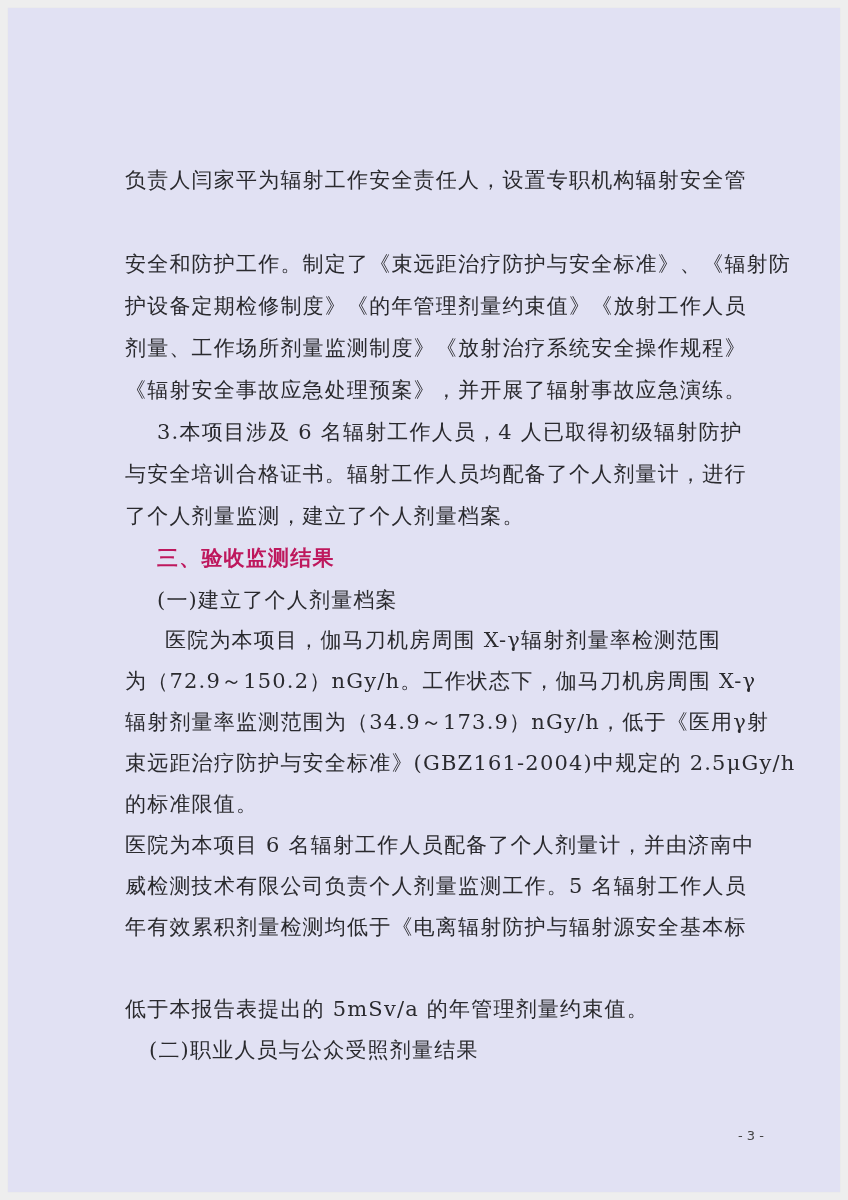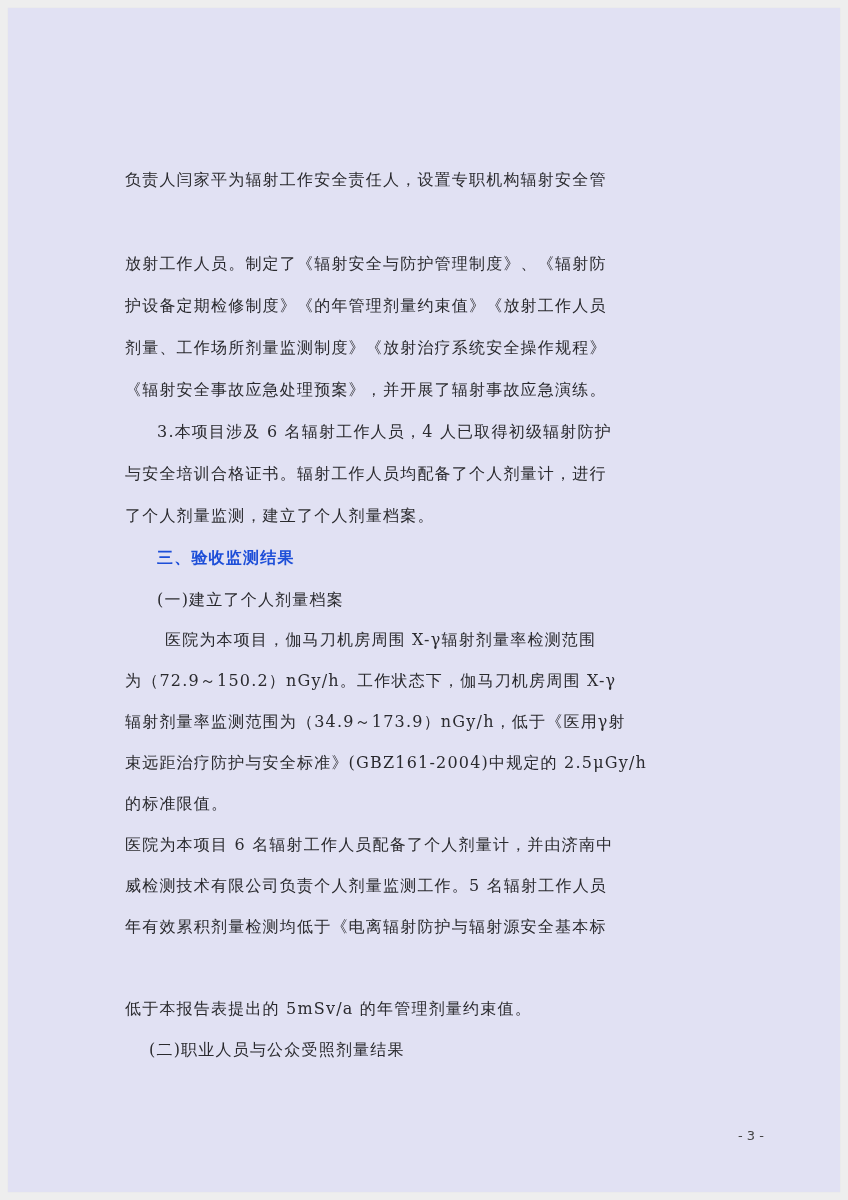--- a/index.html
+++ b/index.html
@@ -5,35 +5,35 @@
   html, body { margin:0; padding:0; }
   body {
     width:848px; height:1200px; background:#eeeeee; position:relative; overflow:hidden;
     font-family: "DejaVu Serif", "Liberation Serif", serif;
   }
   .page {
     position:absolute; left:8px; top:8px; width:832px; height:1184px;
     background:#e1e1f3; box-shadow: 0 0 1px #d8d8e0;
   }
   .line {
-    position:absolute; left:117px; font-size:16px; color:#2a2a2e; white-space:nowrap;
+    position:absolute; left:117px; font-size:21px; color:#2a2a2e; white-space:nowrap;
     letter-spacing:1.2px; line-height:24px;
   }
-  .line.heading { font-family: "DejaVu Sans", "Liberation Sans", sans-serif; font-weight:bold; color:#1d4ed8; }
+  .line.heading { font-family: "DejaVu Sans", "Liberation Sans", sans-serif; font-weight:bold; color:#be185d; }
   .pageno {
     position:absolute; left:730px; top:1120px; font-size:13px; color:#444;
     font-family: "DejaVu Sans", sans-serif;
   }
 </style>
 </head>
 <body>
 
 <div class="page">
   <div class="line" style="top:160px">负责人闫家平为辐射工作安全责任人，设置专职机构辐射安全管</div>
-  <div class="line" style="top:244px">放射工作人员。制定了《辐射安全与防护管理制度》、《辐射防</div>
+  <div class="line" style="top:244px">安全和防护工作。制定了《束远距治疗防护与安全标准》、《辐射防</div>
   <div class="line" style="top:286px">护设备定期检修制度》《的年管理剂量约束值》《放射工作人员</div>
   <div class="line" style="top:328px">剂量、工作场所剂量监测制度》《放射治疗系统安全操作规程》</div>
   <div class="line" style="top:370px">《辐射安全事故应急处理预案》，并开展了辐射事故应急演练。</div>
   <div class="line" style="top:412px; left:149px">3.本项目涉及 6 名辐射工作人员，4 人已取得初级辐射防护</div>
   <div class="line" style="top:454px">与安全培训合格证书。辐射工作人员均配备了个人剂量计，进行</div>
   <div class="line" style="top:496px">了个人剂量监测，建立了个人剂量档案。</div>
   <div class="line heading" style="top:538px; left:149px">三、验收监测结果</div>
   <div class="line" style="top:580px; left:149px">(一)建立了个人剂量档案</div>
   <div class="line" style="top:620px; left:157px">医院为本项目，伽马刀机房周围 X-γ辐射剂量率检测范围</div>
   <div class="line" style="top:661px">为（72.9～150.2）nGy/h。工作状态下，伽马刀机房周围 X-γ</div>

